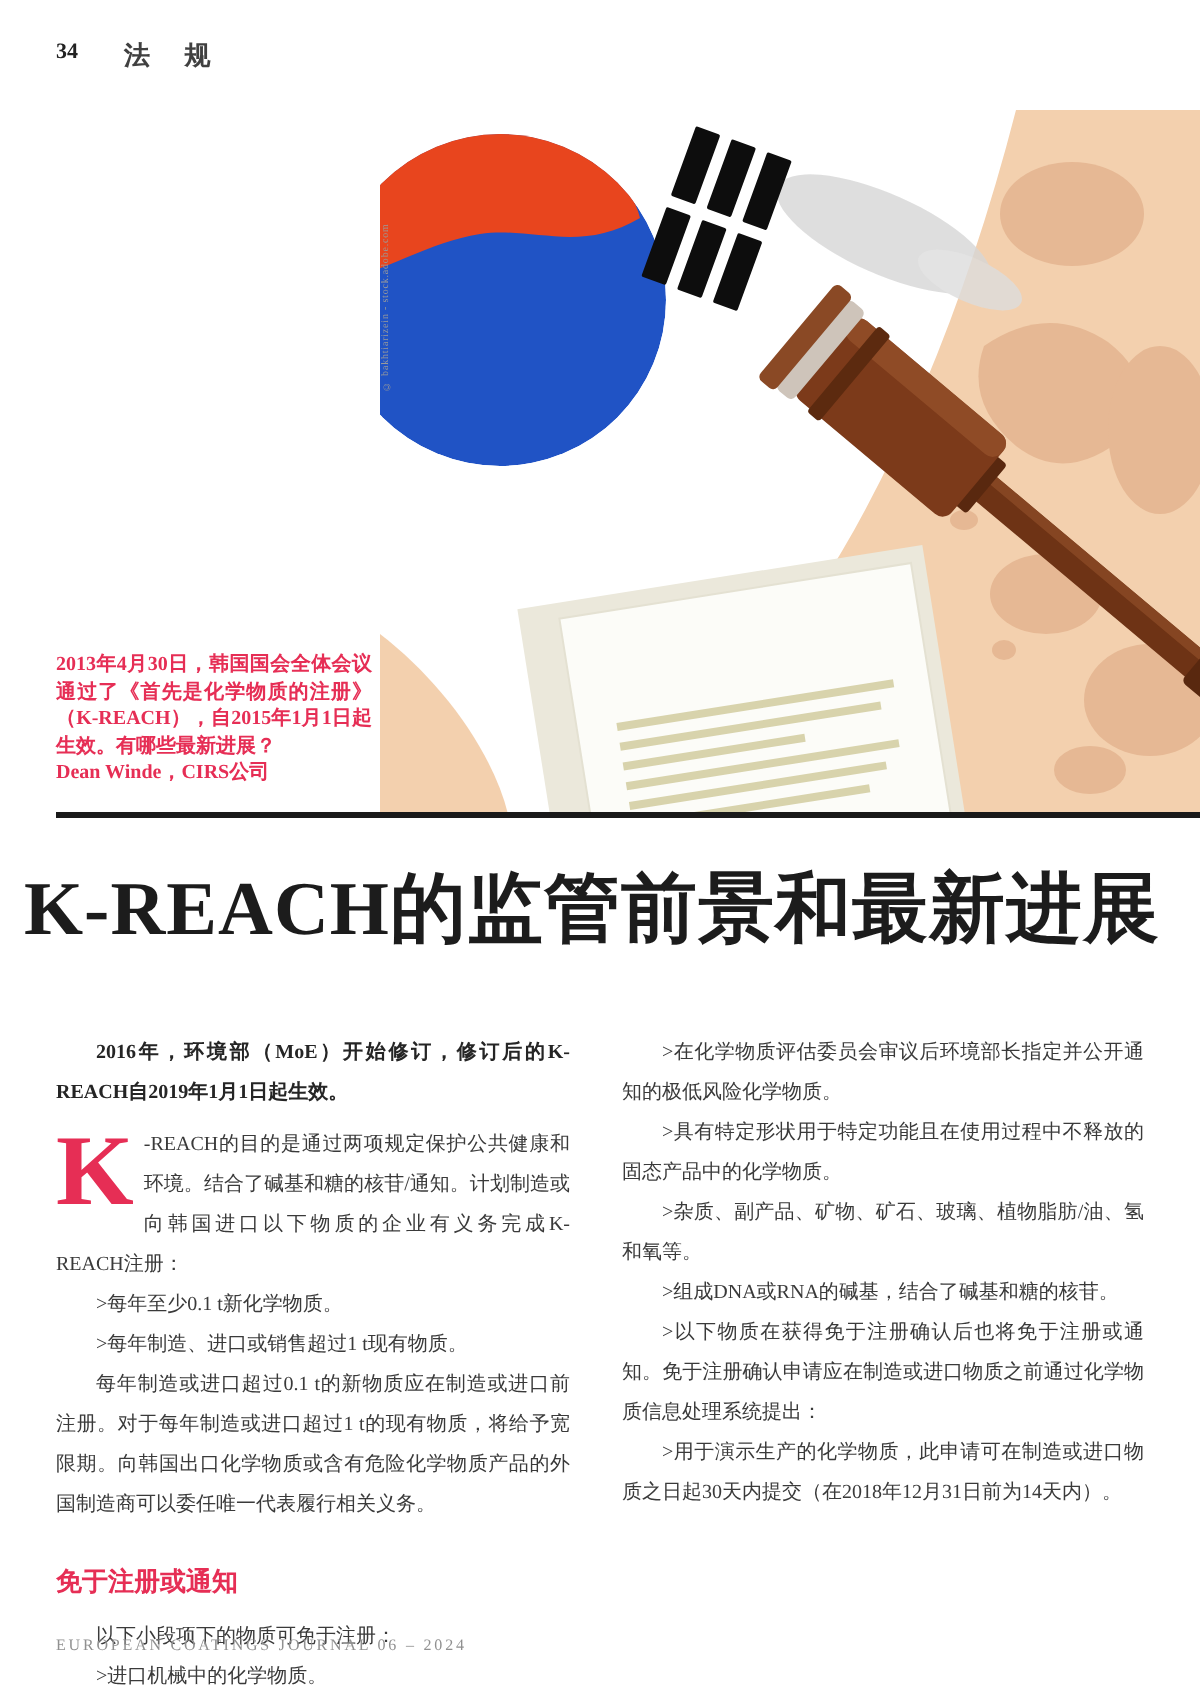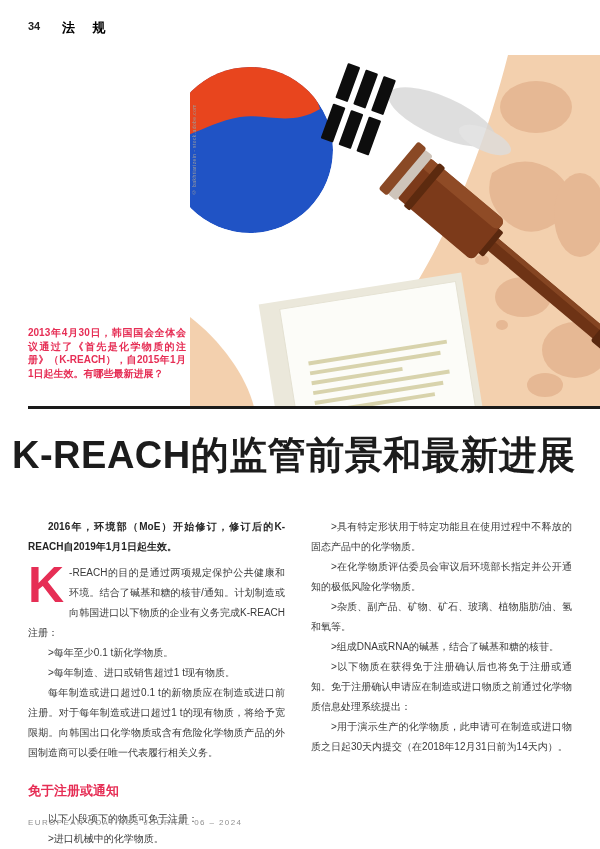--- a/index.html
+++ b/index.html
@@ -1,23 +1,23 @@
 <!DOCTYPE html>
 <html><head>
 <meta charset="utf-8">
 <style>
   html,body{margin:0;padding:0;background:#fff;}
   #page{
     position:relative;width:600px;height:849px;background:#ffffff;
-    overflow:hidden;font-family:Liberation Sans, sans-serif;
+    overflow:hidden;font-family:Liberation Serif, serif;
   }
   
   .pg-num{position:absolute;left:28px;top:20px;font-size:11px;font-weight:bold;color:#222;}
   .section-label{position:absolute;left:62px;top:19px;font-size:13px;font-weight:bold;
-    color:#000000;letter-spacing:7px;}
+    color:#404040;letter-spacing:7px;}
   
   .hero{position:absolute;left:190px;top:55px;width:410px;height:352px;overflow:hidden;}
   .hero svg{display:block;}
   .credit{position:absolute;left:191px;top:65px;width:10px;height:130px;
     font-size:5px;color:#9a9a9a;writing-mode:vertical-rl;transform:rotate(180deg);
     letter-spacing:.4px;white-space:nowrap;}
   
   .standfirst{position:absolute;left:28px;top:326px;width:158px;color:#E62E55;
     font-weight:bold;font-size:10px;line-height:13.5px;text-align:justify;}
   .standfirst .byline{margin-top:1px;text-align:left;}
@@ -114,40 +114,41 @@
         <rect x="-40" y="-28" width="8" height="56" rx="2" fill="#5C2A0F"></rect>
         <rect x="-60" y="-29" width="11" height="58" rx="3" fill="#CEC4BA"></rect>
         <rect x="-70" y="-31" width="11" height="62" rx="3" fill="#8A4925"></rect>
       </g>
     </svg>
   </div>
   <span class="credit">© bakhtiarizein - stock.adobe.com</span>
 
   <div class="standfirst">
     <p style="margin:0;">2013年4月30日，韩国国会全体会议通过了《首先是化学物质的注册》（K-REACH），自2015年1月1日起生效。有哪些最新进展？</p>
+    <p class="byline" style="margin:0;">Dean Winde，CIRS公司</p>
   </div>
 
   <div class="rule"></div>
 
   <h1 class="title">K-REACH的监管前景和最新进展</h1>
 
   <div class="col col-left">
     <p class="intro">2016年，环境部（MoE）开始修订，修订后的K-REACH自2019年1月1日起生效。</p>
     <p class="first"><span class="dropcap">K</span><span>-REACH的目的是通过两项规定保护公共健康和环境。结合了碱基和糖的核苷/通知。计划制造或向韩国进口以下物质的企业有义务完成K-REACH注册：</span></p>
     <p>&gt;每年至少0.1 t新化学物质。</p>
     <p>&gt;每年制造、进口或销售超过1 t现有物质。</p>
     <p>每年制造或进口超过0.1 t的新物质应在制造或进口前注册。对于每年制造或进口超过1 t的现有物质，将给予宽限期。向韩国出口化学物质或含有危险化学物质产品的外国制造商可以委任唯一代表履行相关义务。</p>
     <h2 class="subhead">免于注册或通知</h2>
     <p>以下小段项下的物质可免于注册：</p>
     <p>&gt;进口机械中的化学物质。</p>
   </div>
 
   <div class="col col-right">
+    <p>&gt;在化学物质评估委员会审议后环境部长指定并公开通知的极低风险化学物质。</p>
     <p>&gt;具有特定形状用于特定功能且在使用过程中不释放的固态产品中的化学物质。</p>
-    <p>&gt;在化学物质评估委员会审议后环境部长指定并公开通知的极低风险化学物质。</p>
     <p>&gt;杂质、副产品、矿物、矿石、玻璃、植物脂肪/油、氢和氧等。</p>
     <p>&gt;组成DNA或RNA的碱基，结合了碱基和糖的核苷。</p>
     <p>&gt;以下物质在获得免于注册确认后也将免于注册或通知。免于注册确认申请应在制造或进口物质之前通过化学物质信息处理系统提出：</p>
     <p>&gt;用于演示生产的化学物质，此申请可在制造或进口物质之日起30天内提交（在2018年12月31日前为14天内）。</p>
   </div>
 
   <div class="footer">EUROPEAN COATINGS JOURNAL 06 – 2024</div>
 
 </div>
 

